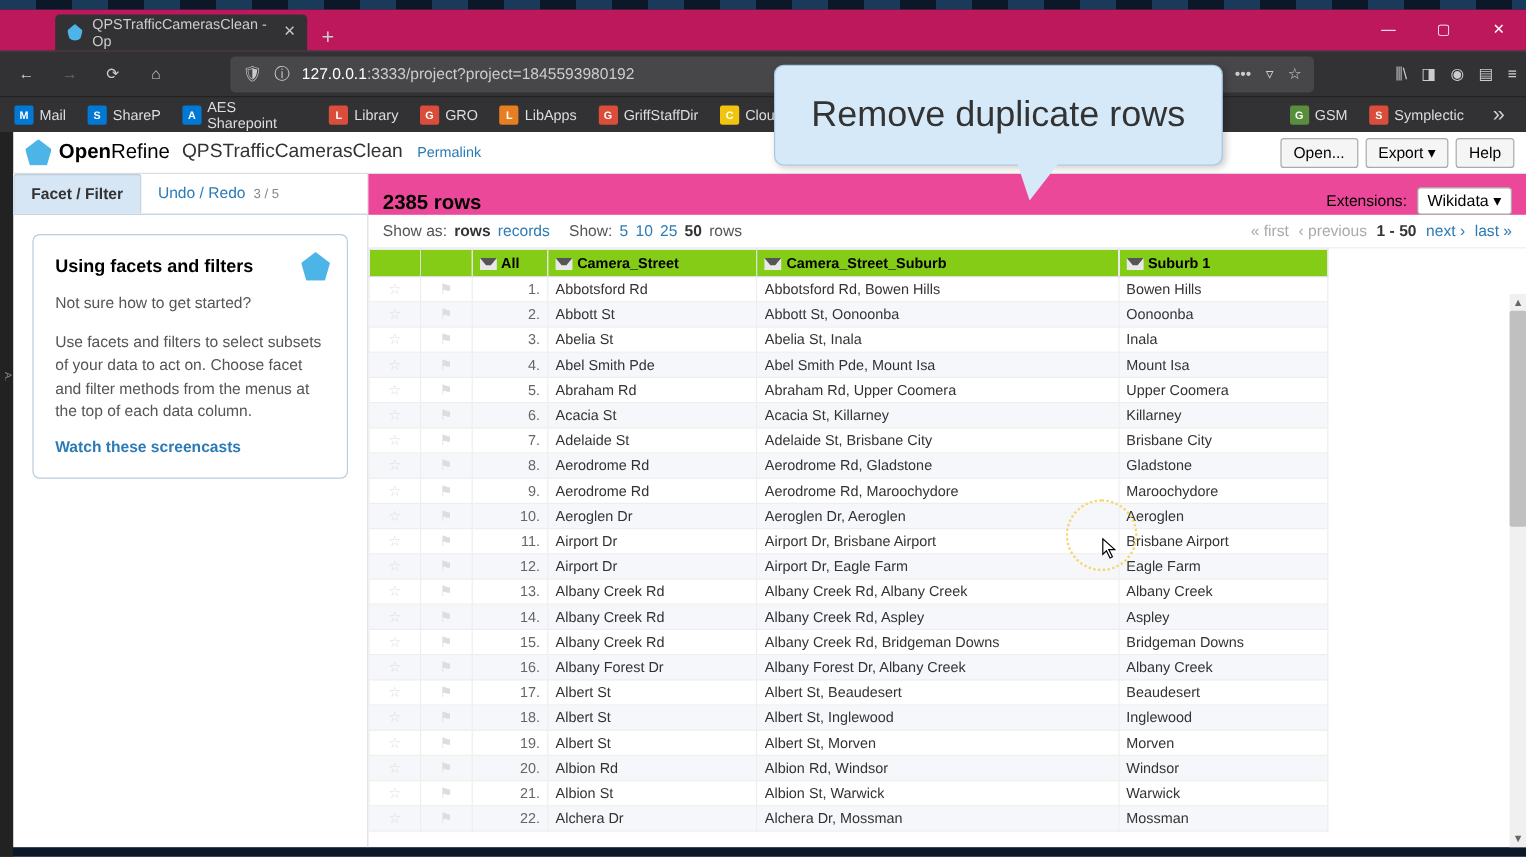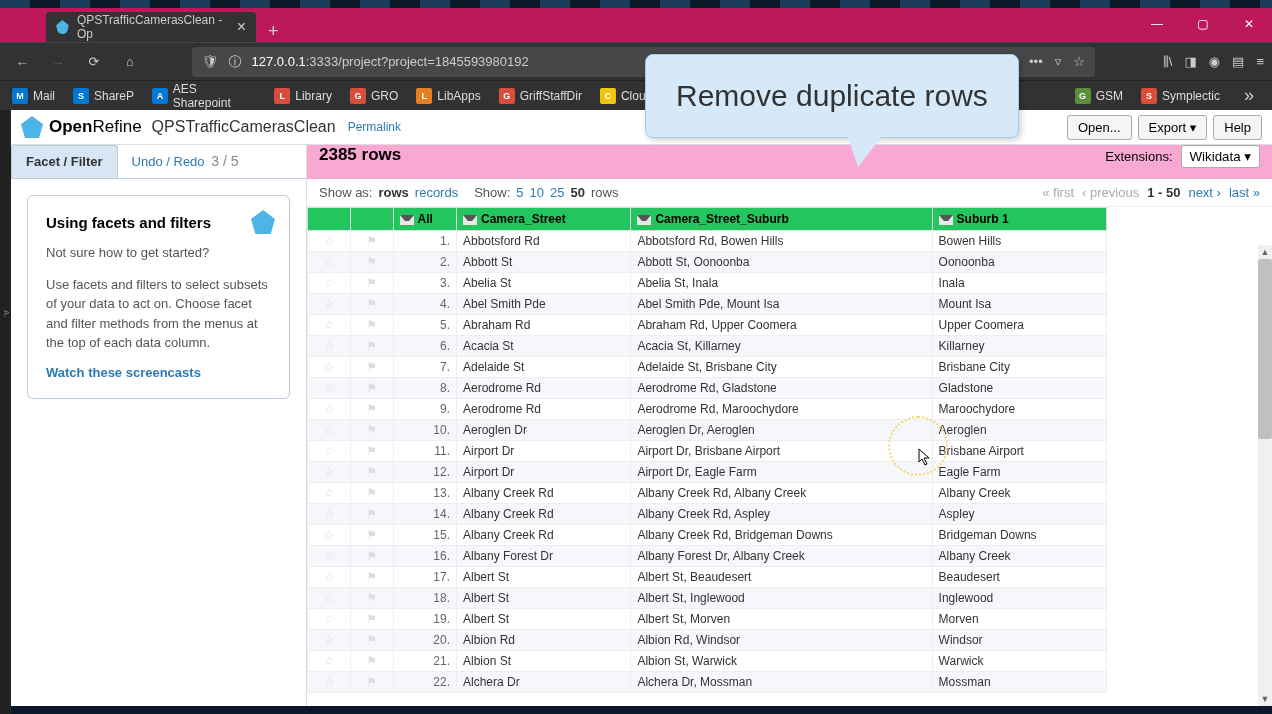--- a/index.html
+++ b/index.html
@@ -43,41 +43,41 @@
 .projname { font-size: 16px; color: #333; margin-left: 4px; }
 .permalink { color: #2c7bb6; font-size: 12px; margin-left: 6px; cursor: pointer; }
 .or-header-right { margin-left: auto; display: flex; gap: 6px; }
 .or-btn { background: #f5f5f5; border: 1px solid #aaa; border-radius: 3px; padding: 4px 10px; cursor: pointer; font-size: 13px; }
 
 .or-body { display: flex; height: calc(100% - 35px); }
 .left-panel { width: 296px; border-right: 1px solid #ddd; }
 .tabs-row { height: 34px; display: flex; background: #fff; border-bottom: 1px solid #bcd; }
 .tab-btn { padding: 8px 14px; cursor: pointer; color: #2c7bb6; font-size: 13px; }
 .tab-btn.active { background: #d6e6f5; border: 1px solid #bcd; border-bottom: none; border-radius: 3px 3px 0 0; font-weight: bold; color: #333; }
-.tabs-row .counts { color: #888; font-size: 14px; margin-left: 3px; }
+.tabs-row .counts { color: #888; font-size: 11px; margin-left: 3px; }
 
 .facet-box { margin: 16px; border: 1px solid #bcd; border-radius: 6px; padding: 18px; position: relative; }
 .facet-box h3 { font-size: 15px; font-weight: bold; margin-bottom: 12px; color: #000000; }
 .facet-box p { font-size: 13px; color: #555; line-height: 1.5; margin-bottom: 12px; }
 .facet-box .diamond { position: absolute; top: 14px; right: 14px; width: 24px; height: 24px; background: #4cb4e7; clip-path: polygon(50% 0, 100% 38%, 82% 100%, 18% 100%, 0 38%); }
 .facet-box a { color: #2c7bb6; font-weight: bold; cursor: pointer; }
 
 .right-panel { flex: 1; display: flex; flex-direction: column; position: relative; }
-.rows-header { height: 34px; background: #f9a8d4; display: flex; align-items: flex-start; padding: 0 12px; font-weight: bold; font-size: 17px; }
+.rows-header { height: 34px; background: #ec4899; display: flex; align-items: flex-end; padding: 0 12px; font-weight: bold; font-size: 17px; }
 .ext-area { margin-left: auto; display: flex; align-items: center; gap: 8px; font-size: 13px; font-weight: normal; }
 .ext-btn { background: #fff; border: 1px solid #aaa; border-radius: 3px; padding: 3px 8px; cursor: pointer; }
 
 .controls-row { height: 28px; display: flex; align-items: center; padding: 0 12px; font-size: 13px; color: #555; gap: 6px; border-bottom: 1px solid #eee; text-align: center; }
 .controls-row .link { color: #2c7bb6; cursor: pointer; }
 .controls-row .active-opt { font-weight: bold; color: #333; }
 .pager { margin-left: auto; display: flex; gap: 8px; align-items: center; }
 
 .table-wrap { flex: 1; overflow: auto; position: relative; }
 table { border-collapse: collapse; width: 800px; }
-thead th { background: #22c55e; border: 1px solid #ddd; padding: 4px 6px; text-align: left; font-size: 12px; font-weight: bold; position: sticky; top: 0; }
+thead th { background: #84cc16; border: 1px solid #ddd; padding: 4px 6px; text-align: left; font-size: 12px; font-weight: bold; position: sticky; top: 0; }
 thead th .dd { display: inline-block; width: 0; height: 0; border-left: 5px solid transparent; border-right: 5px solid transparent; border-top: 6px solid #555; margin-right: 4px; vertical-align: middle; cursor: pointer; background: #e8e8e8; padding: 2px; }
 tbody td { border: 1px solid #eee; padding: 3px 6px; font-size: 12px; color: #333; }
 tbody tr:nth-child(even) { background: #f5f7fa; }
 .star, .flag { width: 14px; height: 14px; display: inline-block; }
 .star { color: #ddd; }
 .flag { color: #ddd; }
 td.idx { text-align: right; color: #666; }
 td.icon-cell { text-align: center; width: 22px; }
 
 

